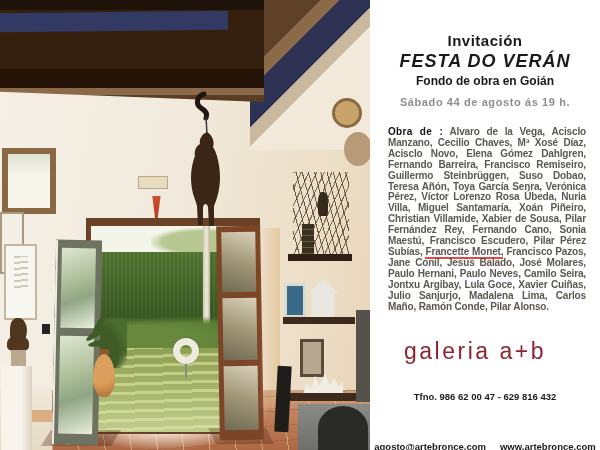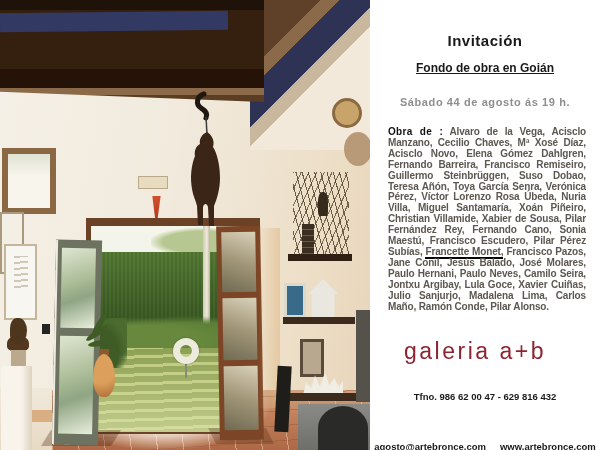--- a/index.html
+++ b/index.html
@@ -113,26 +113,26 @@
   .stick{left:276px;top:366px;width:14px;height:66px;background:#1f1d1a;transform:rotate(3deg);}
   .cabinet{left:298px;top:404px;width:72px;height:46px;background:linear-gradient(180deg,#8a8a86,#6e6e6a);}
   .dark-sculpt{left:318px;top:406px;width:50px;height:44px;background:#2a2a28;border-radius:50% 50% 0 0;}
   .right-dark{left:356px;top:310px;width:14px;height:92px;background:#55524c;}
 
   
   .panel{position:absolute;left:370px;top:14px;width:230px;height:450px;background:#ffffff;color:#1a1a1a;}
   .hdr{left:0;top:18px;width:230px;text-align:center;}
   .invitacion{font-size:15px;font-weight:bold;letter-spacing:.5px;}
   .festa{font-size:18px;font-weight:bold;font-style:italic;letter-spacing:1px;margin-top:2px;}
-  .fondo{font-size:12px;font-weight:bold;margin-top:12px;text-decoration:underline;}
+  .fondo{font-size:12px;font-weight:bold;margin-top:2px;}
   .sabado{left:0;top:82px;width:230px;text-align:center;font-size:11px;font-weight:bold;color:#8e8e8e;letter-spacing:.6px;}
   .artists{left:18px;top:113px;width:198px;font-size:10px;line-height:10.9px;text-align:justify;
         color:#5d5751;font-weight:bold;letter-spacing:-0.15px;}
   .artists .label{color:#111;letter-spacing:.3px;}
-  .red-underline{border-bottom:2px solid #000000;}
+  .red-underline{border-bottom:2px solid #ef4444;}
   .gallery-name{left:0;top:324px;width:210px;text-align:center;font-size:23px;color:#8e2430;letter-spacing:2.5px;font-weight:normal;}
   .address{left:0;top:376px;width:230px;text-align:center;font-size:9.5px;font-weight:bold;line-height:13px;}
   .contact-row{left:0;top:427px;width:230px;display:flex;justify-content:center;gap:14px;
         font-size:9.5px;font-weight:bold;}
 </style>
 </head>
 <body>
 
 <div class="card">
 
@@ -221,20 +221,21 @@
     <div class="abs stick"></div>
     <div class="abs cabinet"></div>
     <div class="abs dark-sculpt"></div>
     <div class="abs right-dark"></div>
   </div>
 
   <div class="panel">
 
     <div class="abs hdr">
       <div class="invitacion">Invitación</div>
+      <div class="festa">FESTA DO VERÁN</div>
       <div class="fondo">Fondo de obra en Goián</div>
     </div>
 
     <div class="abs sabado">Sábado 44 de agosto ás 19 h.</div>
 
     <div class="abs artists"><span class="label">Obra de :</span><span> Alvaro de la Vega, Acisclo Manzano, Cecilio Chaves, Mª Xosé Díaz, Acisclo Novo, Elena Gómez Dahlgren, Fernando Barreira, Francisco Remiseiro, Guillermo Steinbrüggen, Suso Dobao, Teresa Añón, Toya García Senra, Verónica Pérez, Víctor Lorenzo Rosa Úbeda, Nuria Villa, Miguel Santamaría, Xoán Piñeiro, Christian Villamide, Xabier de Sousa, Pilar Fernández Rey, Fernando Cano, Sonia Maestú, Francisco Escudero, Pilar Pérez Subías,</span> <span class="red-underline">Francette Monet,</span> <span>Francisco Pazos, Jane Conil, Jesús Balado, José Molares, Paulo Hernani, Paulo Neves, Camilo Seira, Jontxu Argibay, Lula Goce, Xavier Cuiñas, Julio Sanjurjo, Madalena Lima, Carlos Maño, Ramón Conde, Pilar Alonso.</span></div>
 
     <div class="abs gallery-name">galeria a+b</div>
 
     <div class="abs address">

